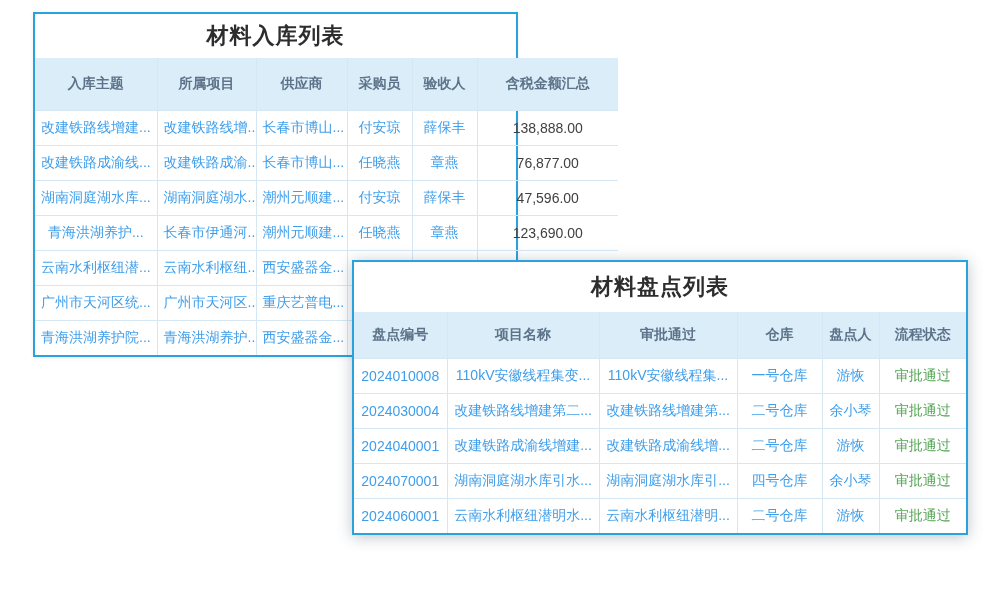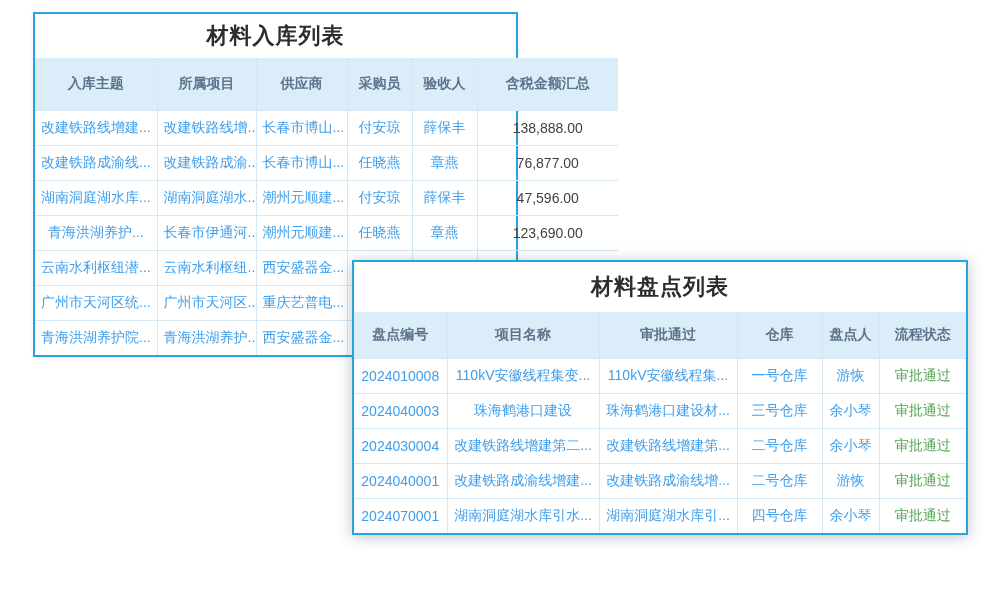--- a/index.html
+++ b/index.html
@@ -176,28 +176,20 @@
 
         <tr>
           <td>2024010008</td>
           <td>110kV安徽线程集变...</td>
           <td>110kV安徽线程集...</td>
           <td>一号仓库</td>
           <td>游恢</td>
           <td>审批通过</td>
         </tr>
 
-        <tr>
-          <td>2024040003</td>
-          <td>珠海鹤港口建设</td>
-          <td>珠海鹤港口建设材...</td>
-          <td>三号仓库</td>
-          <td>余小琴</td>
-          <td>审批通过</td>
-        </tr>
 
         <tr>
           <td>2024030004</td>
           <td>改建铁路线增建第二...</td>
           <td>改建铁路线增建第...</td>
           <td>二号仓库</td>
           <td>余小琴</td>
           <td>审批通过</td>
         </tr>
 
@@ -213,15 +205,23 @@
         <tr>
           <td>2024070001</td>
           <td>湖南洞庭湖水库引水...</td>
           <td>湖南洞庭湖水库引...</td>
           <td>四号仓库</td>
           <td>余小琴</td>
           <td>审批通过</td>
         </tr>
 
 
+        <tr>
+          <td>2024060001</td>
+          <td>云南水利枢纽潜明水...</td>
+          <td>云南水利枢纽潜明...</td>
+          <td>二号仓库</td>
+          <td>游恢</td>
+          <td>审批通过</td>
+        </tr>
       </tbody>
   </table>
 </div>
 
 </body></html>

